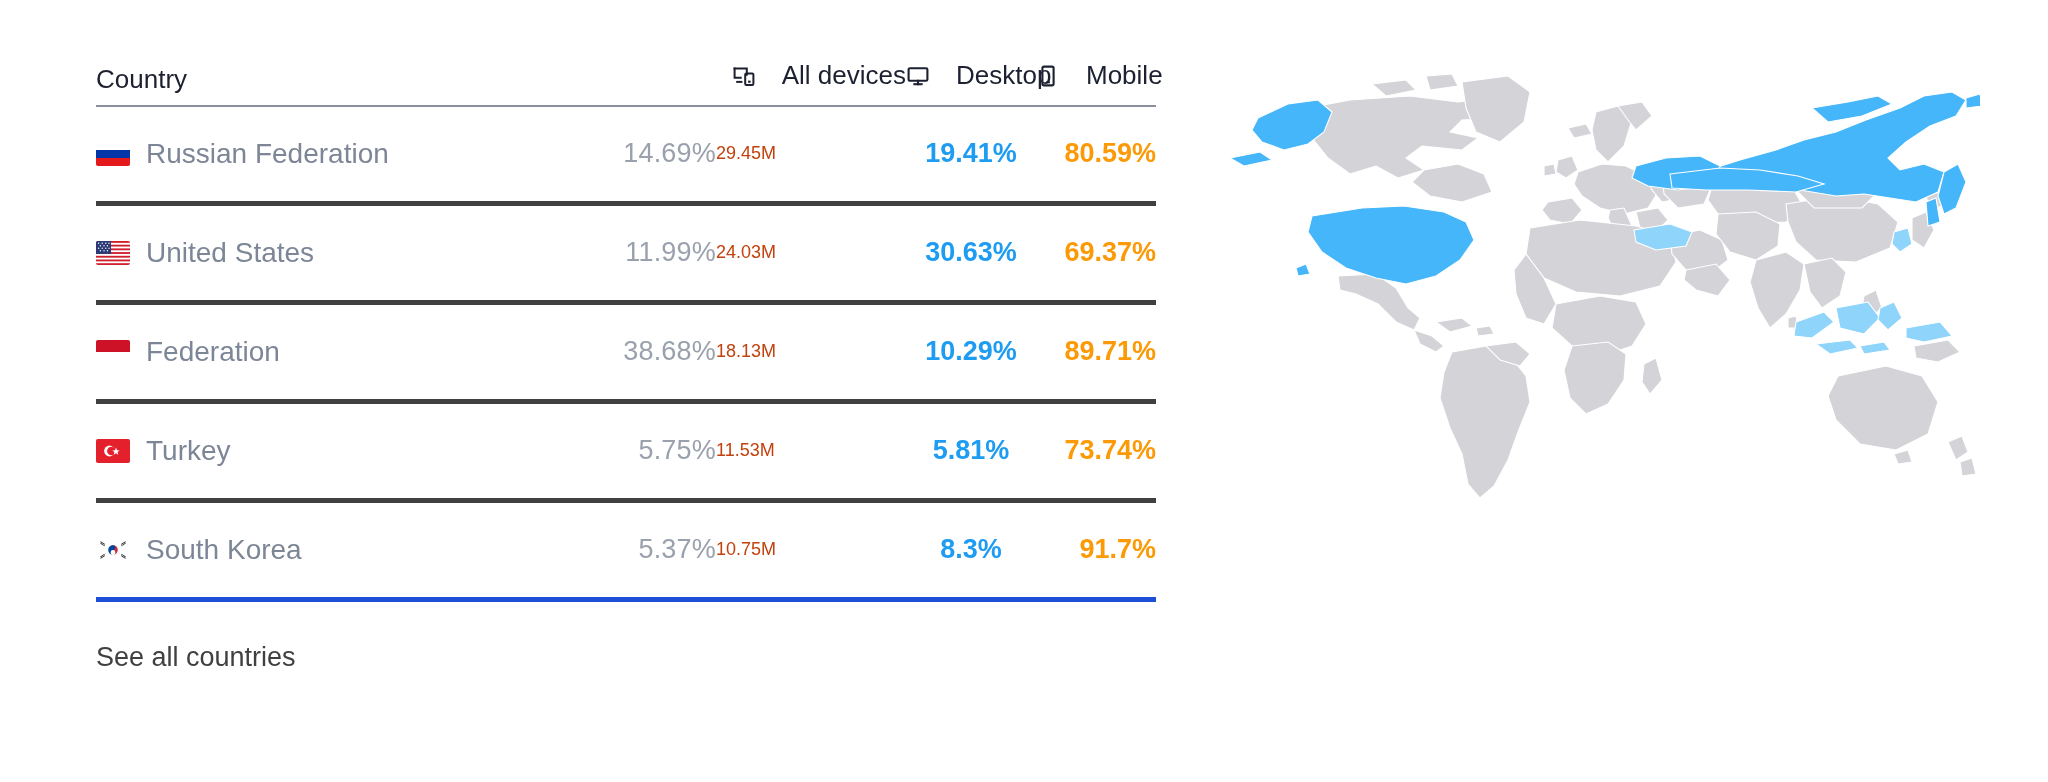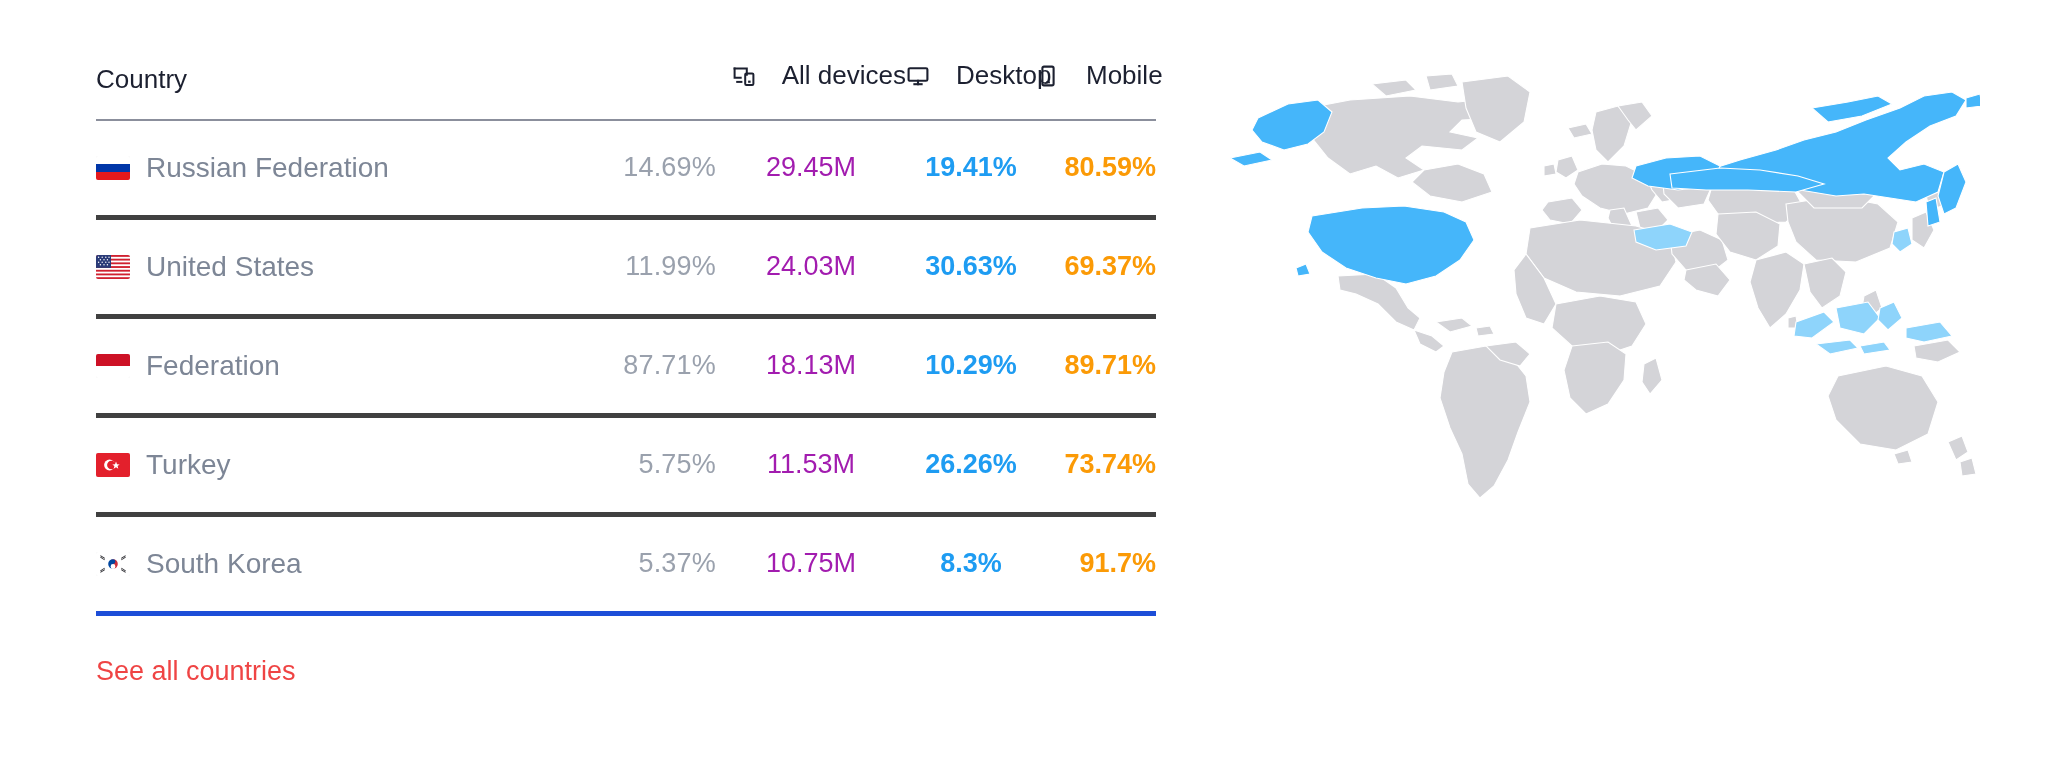--- a/index.html
+++ b/index.html
@@ -27,21 +27,21 @@
   }
   .country-table {
     width: 1040px;
     border-collapse: collapse;
     table-layout: fixed;
   }
   .country-table th {
     font-weight: 400;
     font-size: 26px;
     color: #1c2030;
-    padding: 0 0 24px 0;
+    padding: 0 0 10px 0;
     vertical-align: bottom;
     white-space: nowrap;
   }
   .th-country { text-align: left; width: 470px; }
   .th-share   { text-align: right; width: 150px; }
   .th-alldev  { text-align: right; width: 190px; }
   .th-desktop { text-align: right; width: 130px; }
   .th-mobile  { text-align: right; width: 120px; }
 
   .th-inner {
@@ -91,42 +91,42 @@
   }
   .flag svg { display: block; width: 34px; height: 24px; }
 
   .cell-share {
     text-align: right;
     color: #9aa1ad;
     font-size: 27px;
     letter-spacing: 0.2px;
   }
   .cell-alldev {
-    text-align: center;
-    color: #a21caf;
-    font-size: 27px;
+    text-align: left;
+    color: #c2410c;
+    font-size: 18px;
   }
   .cell-desktop {
     text-align: center;
     color: #1e9cf2;
     font-weight: bold;
     font-size: 27px;
   }
   .cell-mobile {
     text-align: right;
     color: #fb9a06;
     font-weight: bold;
     font-size: 27px;
   }
 
   .see-all {
     display: inline-block;
     margin-top: 40px;
     font-size: 27px;
-    color: #ef4444;
+    color: #404040;
     text-decoration: none;
     cursor: pointer;
   }
 
   
   .map-panel {
     flex: 1 1 auto;
     position: relative;
     padding-top: 46px;
   }
@@ -259,21 +259,21 @@
             <span class="country-wrap">
               <span class="flag">
                 <svg viewBox="0 0 34 24">
                   <rect x="0" y="0" width="34" height="12" fill="#cd1126"></rect>
                   <rect x="0" y="12" width="34" height="12" fill="#ffffff"></rect>
                 </svg>
               </span>
               <span>Federation</span>
             </span>
           </td>
-          <td class="cell-share">87.71%</td>
+          <td class="cell-share">38.68%</td>
           <td class="cell-alldev">18.13M</td>
           <td class="cell-desktop">10.29%</td>
           <td class="cell-mobile">89.71%</td>
         </tr>
 
         <tr>
           <td class="cell-country">
             <span class="country-wrap">
               <span class="flag">
                 <svg viewBox="0 0 34 24">
@@ -281,21 +281,21 @@
                   <circle cx="13.5" cy="12" r="5.4" fill="#ffffff"></circle>
                   <circle cx="15.4" cy="12" r="4.3" fill="#e3202c"></circle>
                   <path d="M20.6 8.6 l1.0 2.6 2.7 0.2 -2.1 1.7 0.7 2.6 -2.3-1.5 -2.3 1.5 0.7-2.6 -2.1-1.7 2.7-0.2z" fill="#ffffff" transform="translate(-0.6,0)"></path>
                 </svg>
               </span>
               <span>Turkey</span>
             </span>
           </td>
           <td class="cell-share">5.75%</td>
           <td class="cell-alldev">11.53M</td>
-          <td class="cell-desktop">26.26%</td>
+          <td class="cell-desktop">5.81%</td>
           <td class="cell-mobile">73.74%</td>
         </tr>
 
         <tr>
           <td class="cell-country">
             <span class="country-wrap">
               <span class="flag">
                 <svg viewBox="0 0 34 24">
                   <rect x="0" y="0" width="34" height="24" fill="#ffffff"></rect>
                   <path d="M17 7.2a4.8 4.8 0 0 1 0 9.6 2.4 2.4 0 0 0 0-4.8 2.4 2.4 0 0 1 0-4.8z" fill="#cd2e3a"></path>

